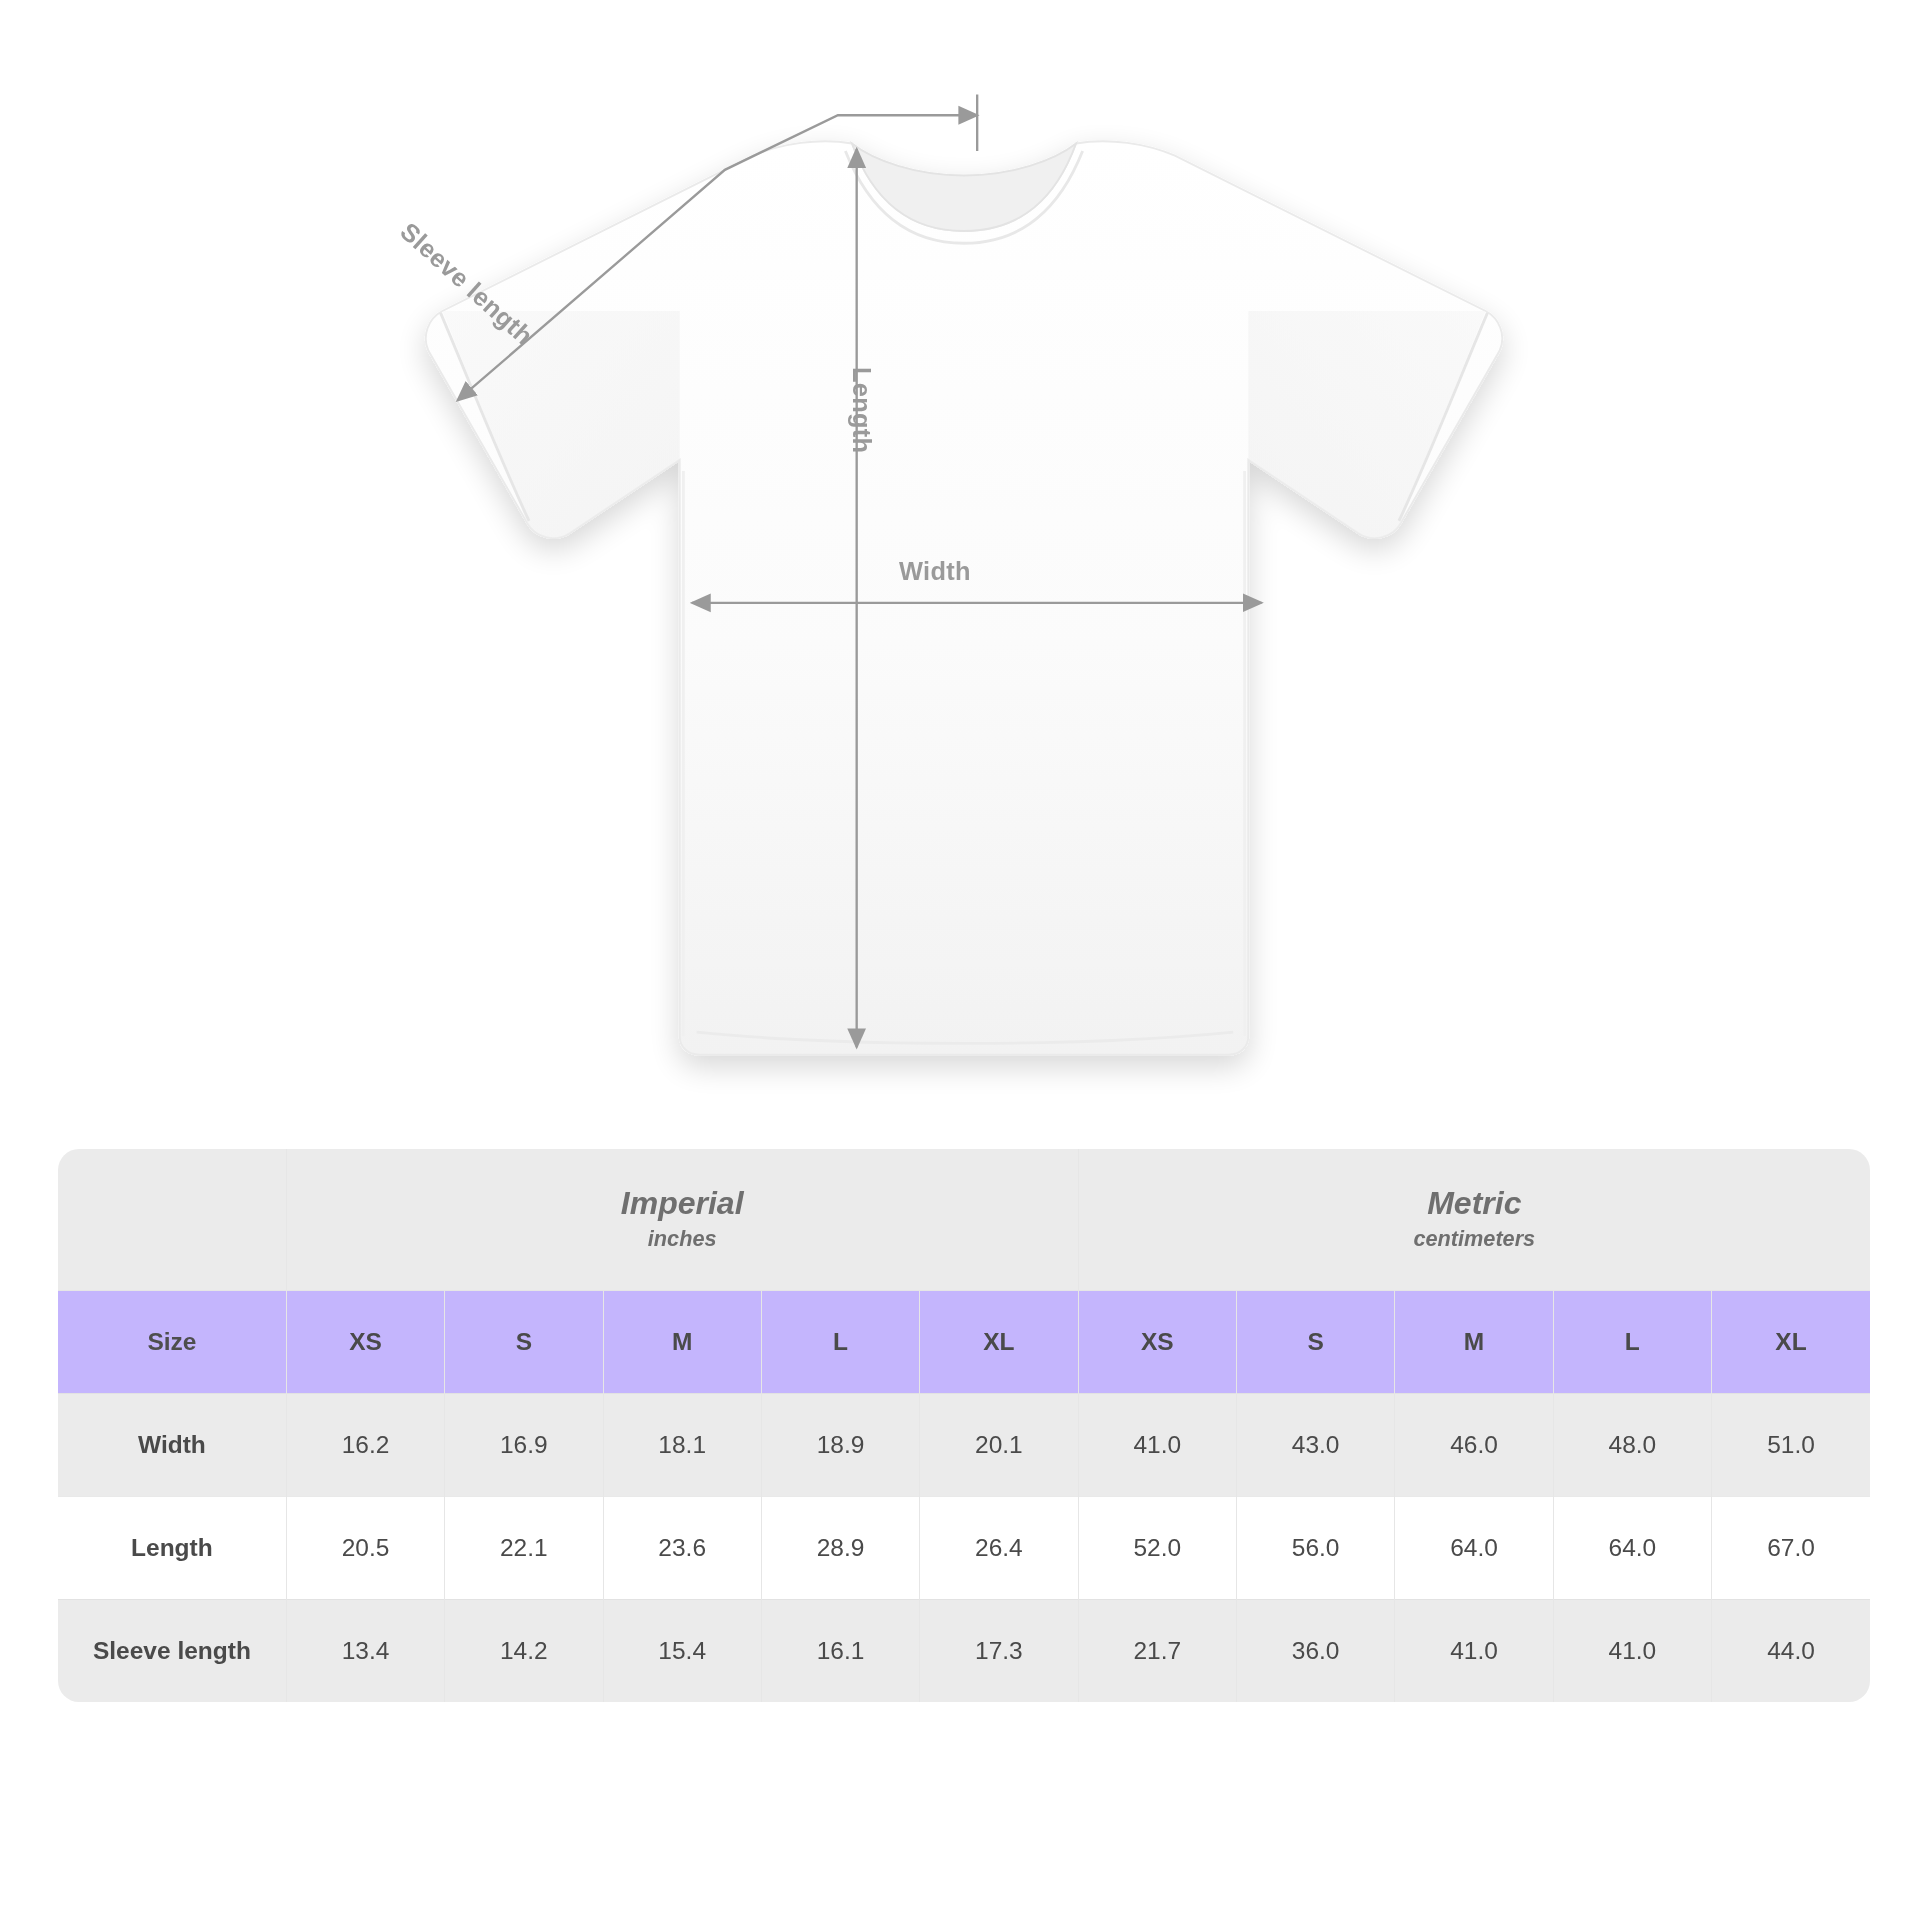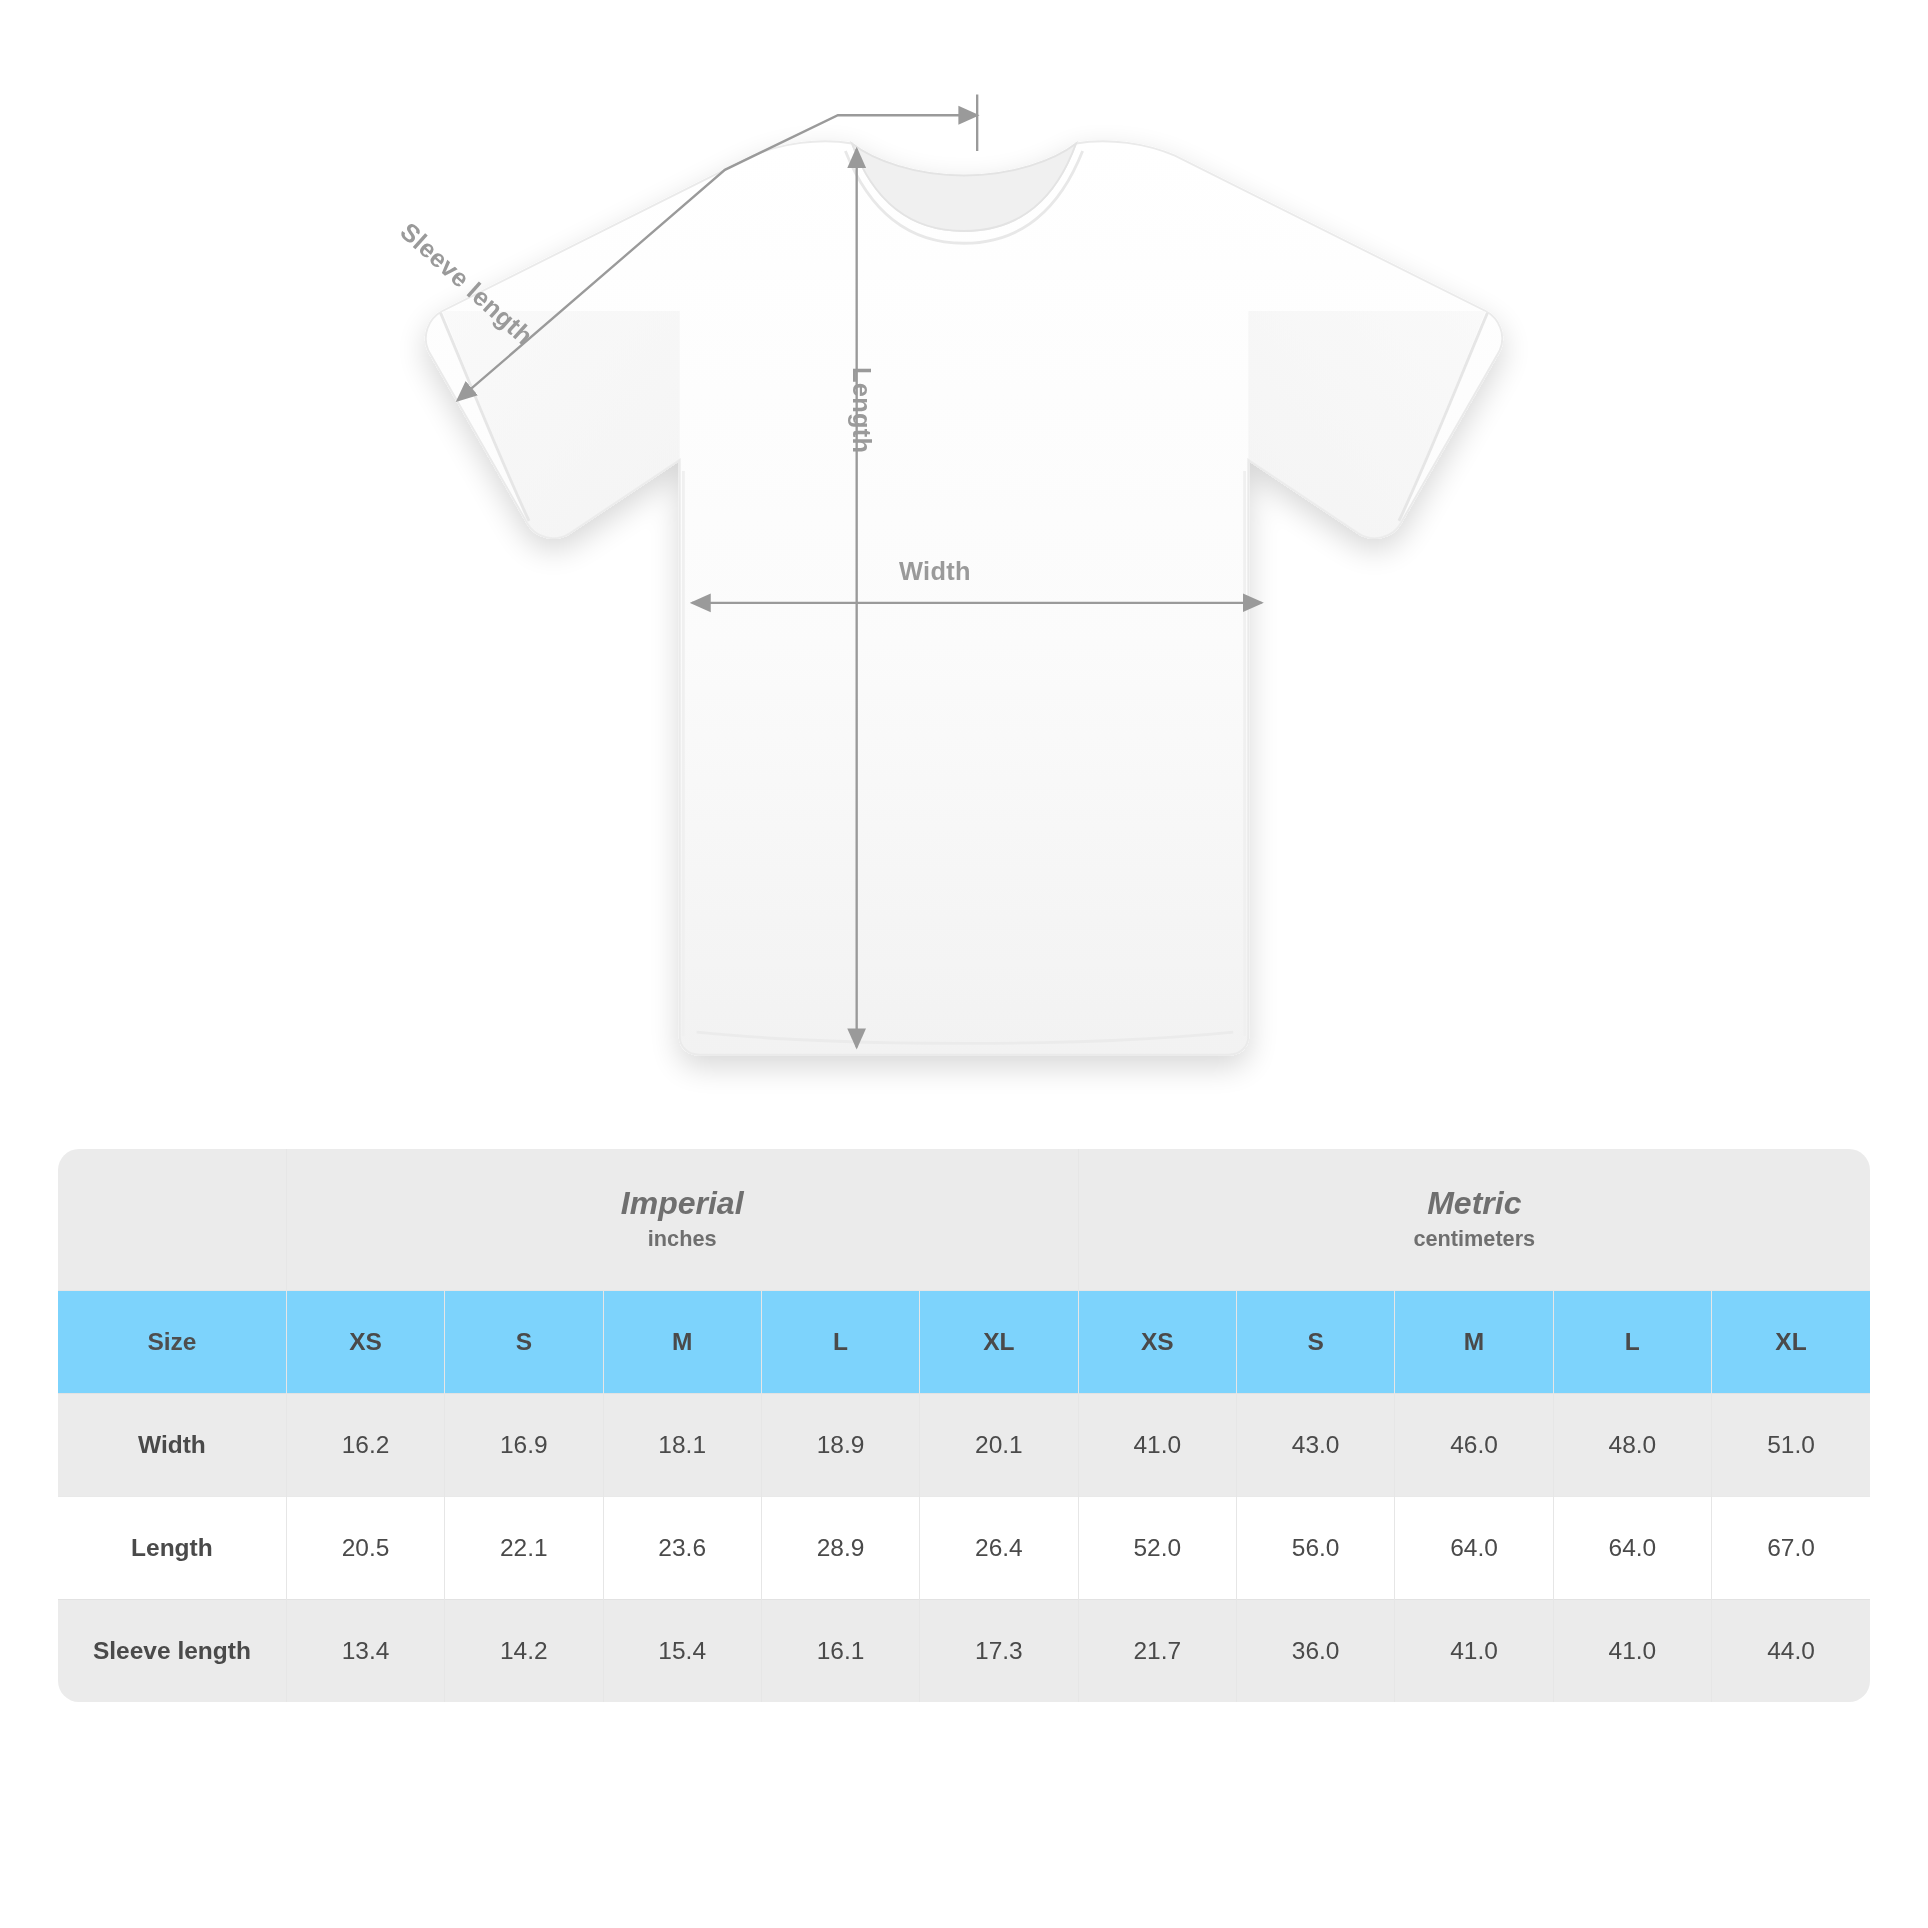--- a/index.html
+++ b/index.html
@@ -106,26 +106,27 @@
   .sys-row th.first-col { background: #ebebeb; }
   .sys-name {
     font-size: 32px;
     font-weight: bold;
     font-style: italic;
     color: #6f6f6f;
     line-height: 1.25;
   }
   .sys-unit {
     font-size: 21.7px;
+    font-style: italic;
     color: #6f6f6f;
     line-height: 1.5;
   }
 
   .head-row th {
-    background: #7dd3fc;
+    background: #c4b5fd;
     height: 102px;
     font-size: 24.5px;
     font-weight: bold;
     color: #4e4e4e;
     border-top: 0.9px solid #e6e6e6;
   }
   .head-row th.first-col {
     color: #4e4e4e;
   }
 

